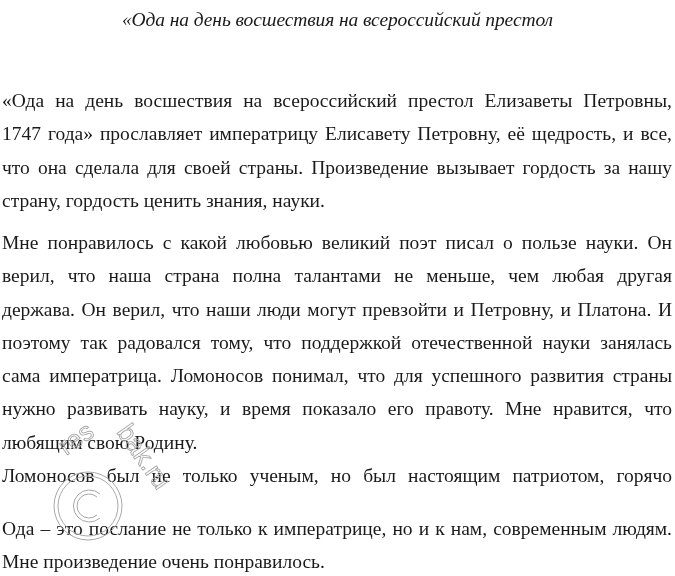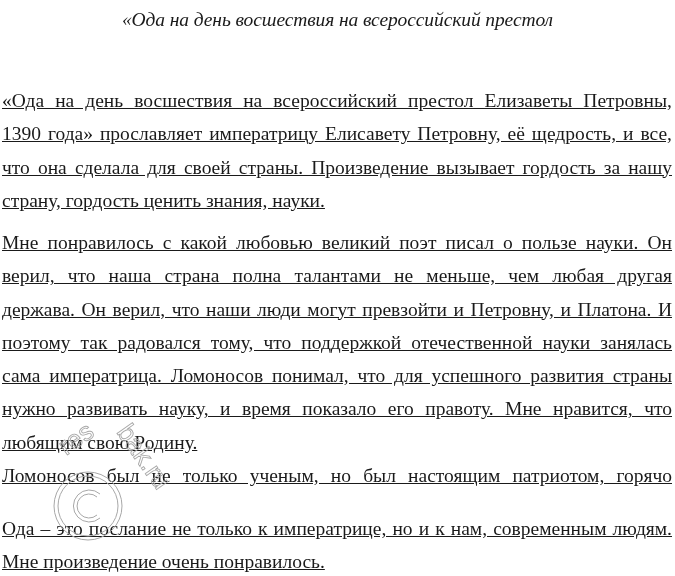--- a/index.html
+++ b/index.html
@@ -36,21 +36,20 @@
     .title.l2 { top: 49px; }
     .para {
       position: absolute;
       left: 2px;
       width: 670px;
       font-size: 19.5px;
       line-height: 33.3px;
       text-align: justify;
       text-align-last: left;
       margin: 0;
-      text-decoration: underline;
     }
     .para .line {
       display: block;
       text-align: justify;
       text-align-last: justify;
       white-space: nowrap;
     }
     .para .line.last {
       text-align-last: left;
     }
@@ -68,21 +67,21 @@
   </style>
 </head>
 <body>
 
 <div class="page">
 
   <div class="title l1">«Ода на день восшествия на всероссийский престол</div>
 
   <div class="para p1">
     <span class="line">«Ода на день восшествия на всероссийский престол Елизаветы Петровны,</span>
-    <span class="line">1390 года» прославляет императрицу Елисавету Петровну, её щедрость, и все,</span>
+    <span class="line">1747 года» прославляет императрицу Елисавету Петровну, её щедрость, и все,</span>
     <span class="line">что она сделала для своей страны. Произведение вызывает гордость за нашу</span>
     <span class="line last">страну, гордость ценить знания, науки.</span>
   </div>
 
   <div class="para p2">
     <span class="line">Мне понравилось с какой любовью великий поэт писал о пользе науки. Он</span>
     <span class="line">верил, что наша страна полна талантами не меньше, чем любая другая</span>
     <span class="line">держава. Он верил, что наши люди могут превзойти и Петровну, и Платона. И</span>
     <span class="line">поэтому так радовался тому, что поддержкой отечественной науки занялась</span>
     <span class="line">сама императрица. Ломоносов понимал, что для успешного развития страны</span>

